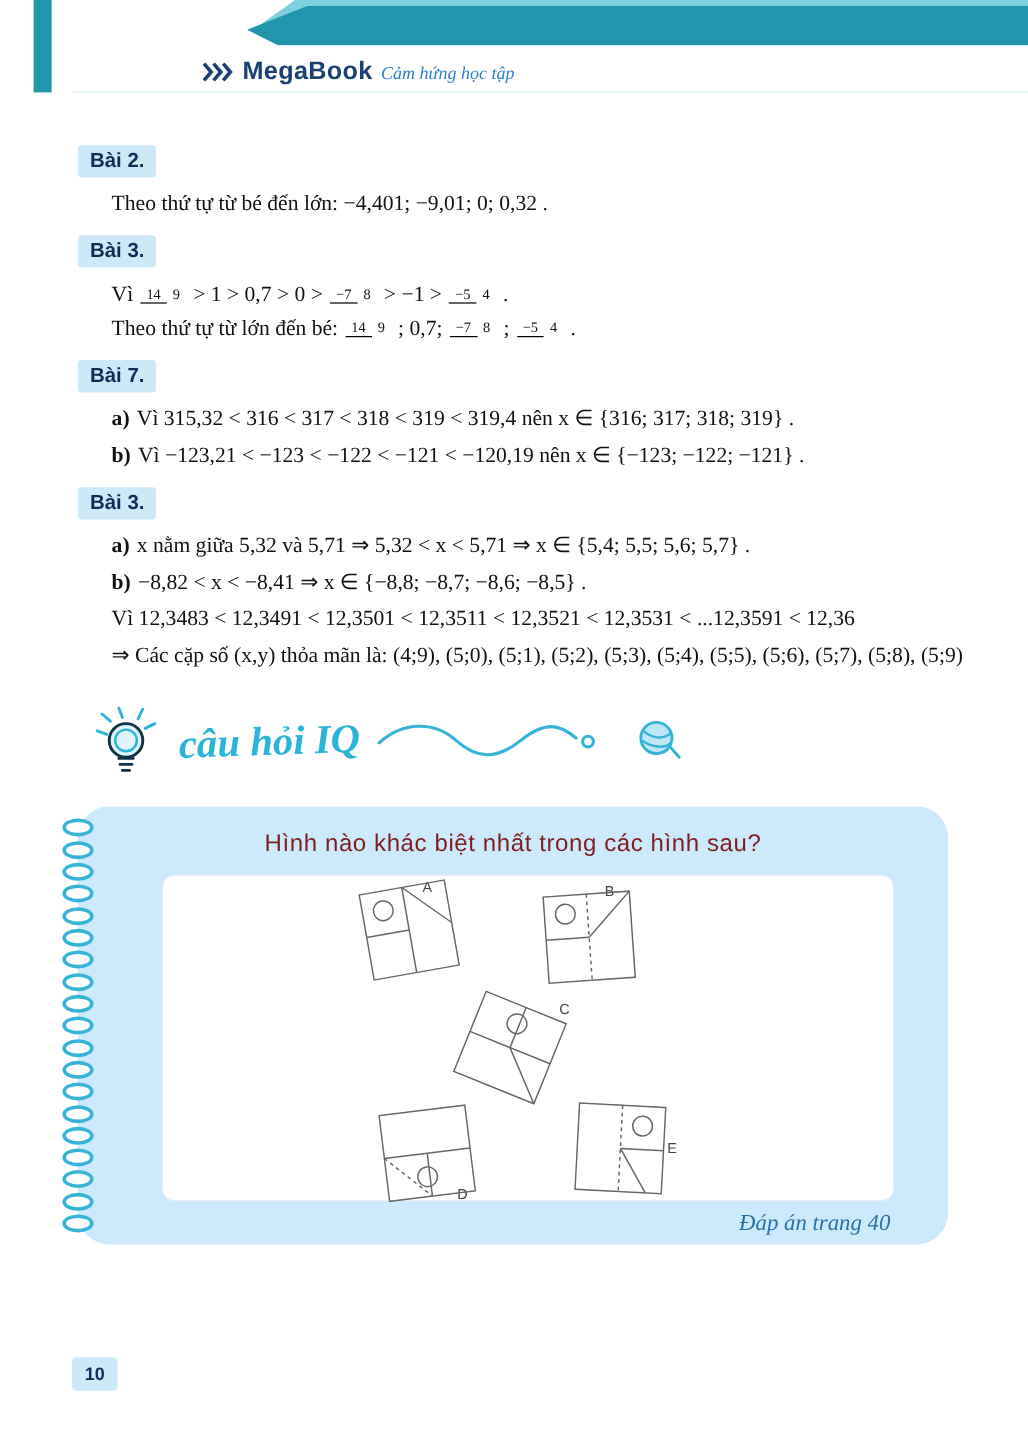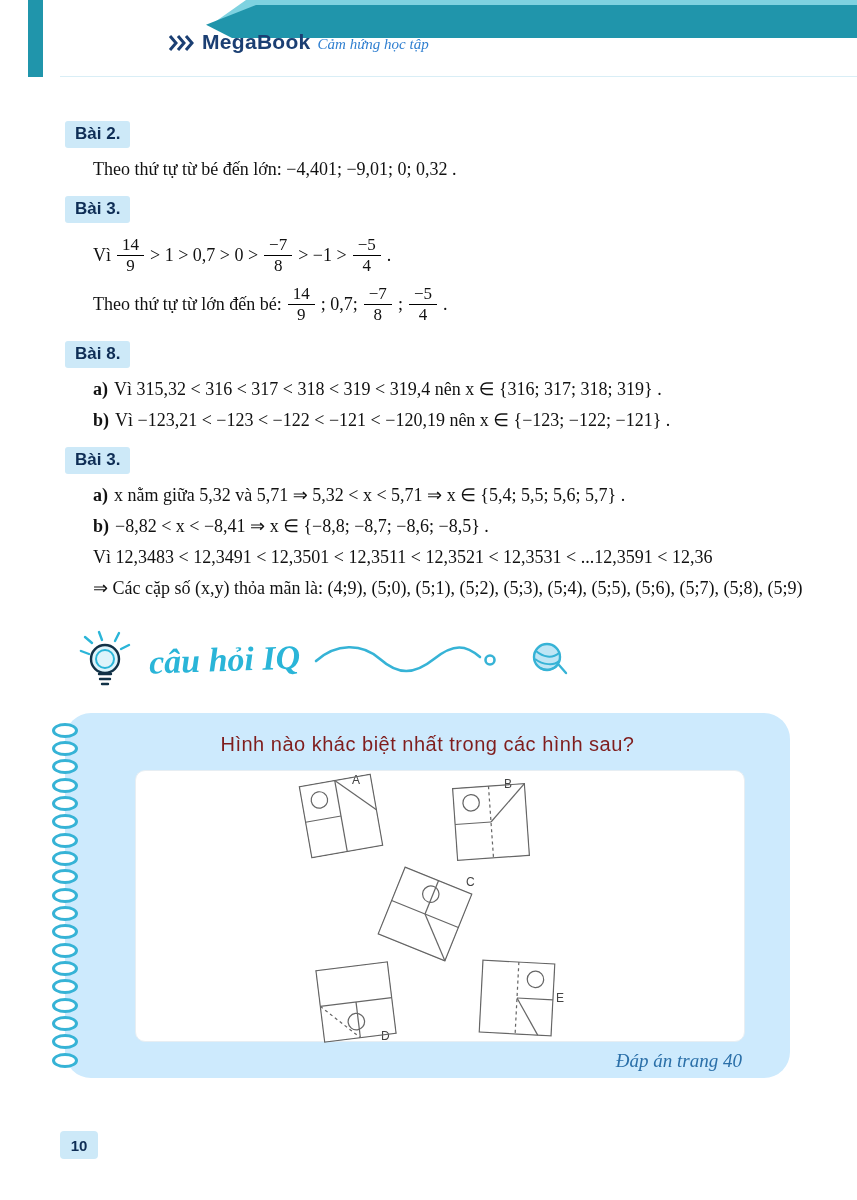--- a/index.html
+++ b/index.html
@@ -11,34 +11,34 @@
   }
 
   
   .deco-bar-left { position:absolute; left:28px; top:0; width:15px; height:77px; background:#2095ab; }
   .deco-band-light { position:absolute; left:212px; right:0; top:0; height:24px; background:#7ed2e0;
     clip-path:polygon(0 100%, 34px 0, 100% 0, 100% 100%); }
   .deco-band-dark { position:absolute; left:206px; right:0; top:5px; height:33px; background:#2095ab;
     clip-path:polygon(0 60%, 50px 0, 100% 0, 100% 100%, 26px 100%); }
   .header-rule { position:absolute; left:60px; right:0; top:76px; height:1px; background:#d9eef6; }
 
-  .brand { position:absolute; left:168px; top:30px; display:flex; align-items:baseline; gap:7px; }
+  .brand { position:absolute; left:168px; top:48px; display:flex; align-items:baseline; gap:7px; }
   .brand .chev { position:relative; top:2px; }
   .brand .name { font:bold 21px "Liberation Sans", sans-serif; color:#1b3f73; letter-spacing:.3px; }
   .brand .tagline { font:italic 15px "Liberation Serif", serif; color:#2f7fd0; }
 
   
   .main { position:absolute; left:65px; right:46px; top:112px; }
   .badge { display:inline-block; background:#cde9f8; color:#0e2d55;
     font:bold 17px "Liberation Sans", sans-serif; padding:3px 10px 4px; border-radius:3px;
     margin:9px 0 5px; }
   .t { font-size:18px; line-height:1.55; margin:3px 0 3px 28px; }
   .t .pfx { font-weight:bold; margin-right:6px; }
   .mline { display:flex; align-items:center; flex-wrap:wrap; gap:6px; margin:7px 0 7px 28px; font-size:18px; }
-  .frac { display:inline-flex; flex-direction:column; align-items:center; line-height:1.2; font-size:17px; }
+  .frac { display:inline-flex; flex-direction:row; align-items:center; line-height:1.2; font-size:12px; }
   .frac .num { padding:0 5px; border-bottom:1.4px solid #000; }
   .frac .den { padding:0 5px; }
 
   
   .iq-head { display:flex; align-items:center; gap:14px; margin:26px 0 0 8px; }
   .iq-title { font:bold italic 34px "Liberation Serif", serif; color:#2ab5d8; transform:rotate(-2deg); }
   .iq-box { position:relative; margin:22px 0 0 0; width:725px; height:365px;
     background:#cdeafd; border-radius:26px; }
   .spirals { position:absolute; left:-13px; top:10px; bottom:10px; width:26px;
     display:flex; flex-direction:column; justify-content:space-between; }
@@ -116,21 +116,21 @@
         <span class="den">8</span>
       </span>
       <span>;</span>
       <span class="frac">
         <span class="num">−5</span>
         <span class="den">4</span>
       </span>
       <span>.</span>
     </div>
 
-    <div><span class="badge">Bài 8.</span></div>
+    <div><span class="badge">Bài 7.</span></div>
     <div class="t">
       <span class="pfx">a)</span><span>Vì  315,32 &lt; 316 &lt; 317 &lt; 318 &lt; 319 &lt; 319,4  nên  x ∈ {316; 317; 318; 319} .</span>
     </div>
     <div class="t">
       <span class="pfx">b)</span><span>Vì −123,21 &lt; −123 &lt; −122 &lt; −121 &lt; −120,19 nên  x ∈ {−123; −122; −121} .</span>
     </div>
 
     <div><span class="badge">Bài 3.</span></div>
     <div class="t">
       <span class="pfx">a)</span><span>x  nằm giữa 5,32 và 5,71  ⇒  5,32 &lt; x &lt; 5,71  ⇒ x ∈ {5,4; 5,5; 5,6; 5,7} .</span>

